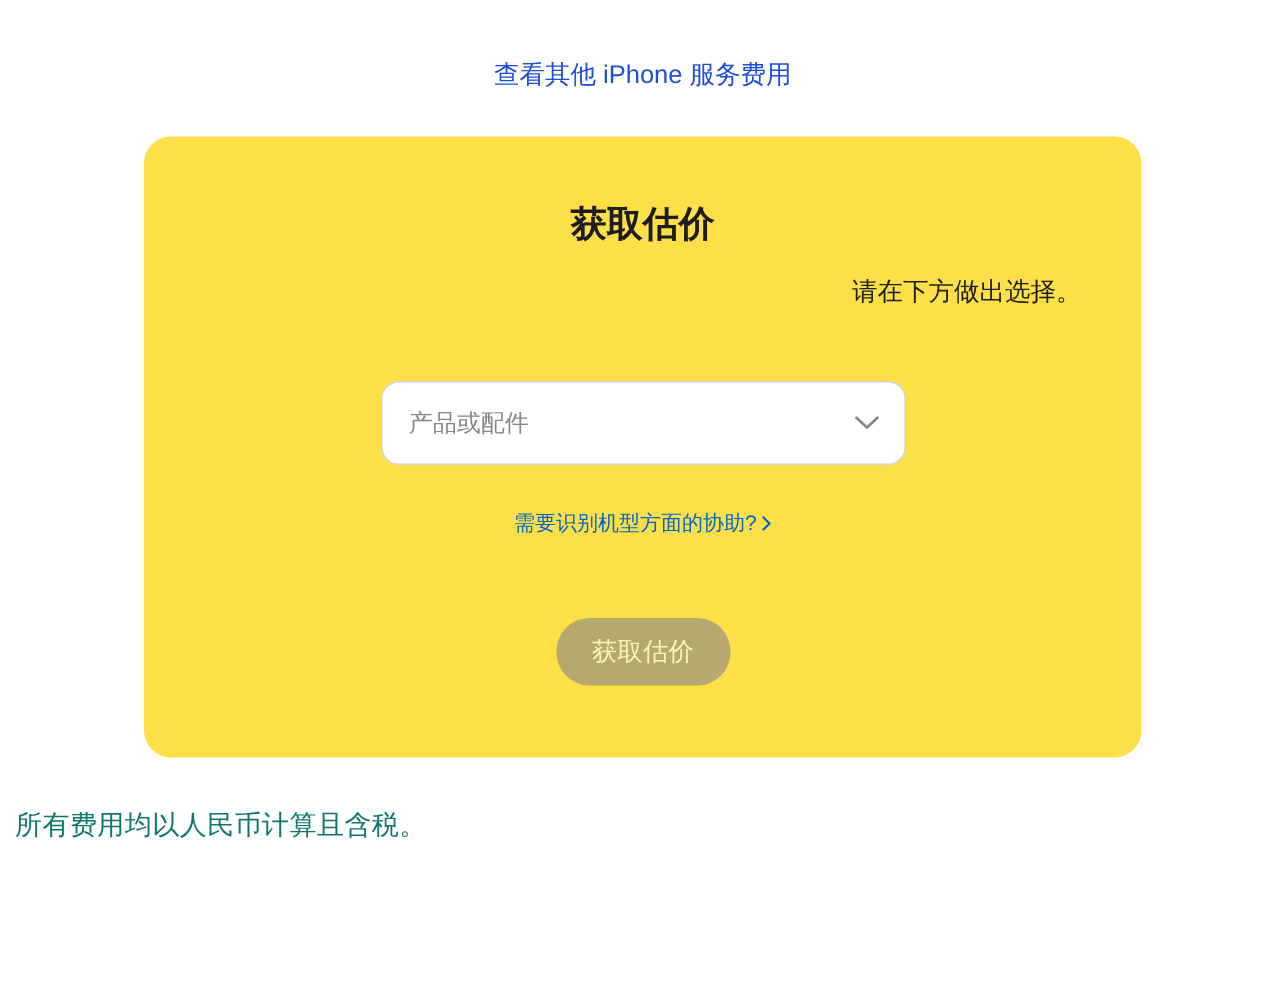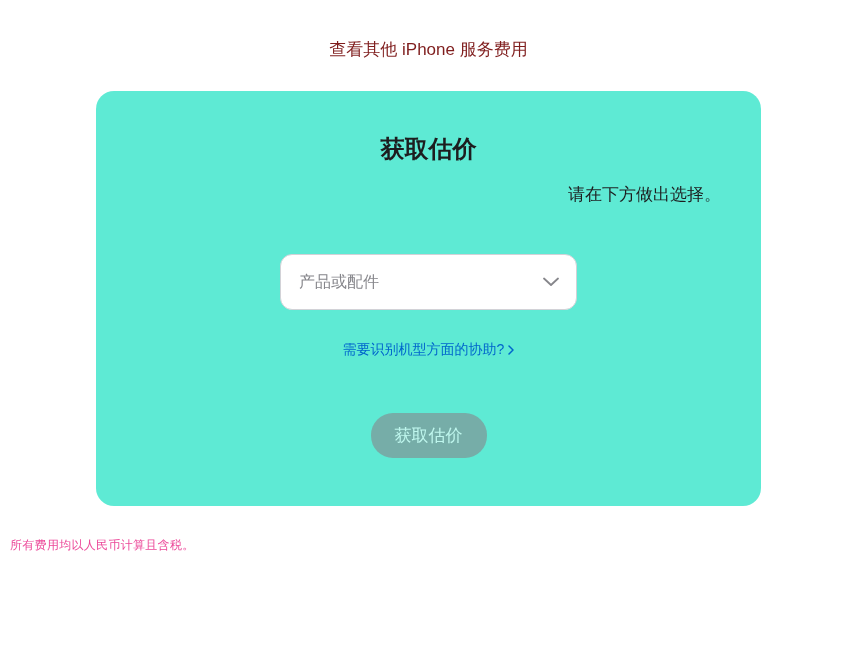--- a/index.html
+++ b/index.html
@@ -13,27 +13,27 @@
       width: 857px;
       height: 663px;
       position: relative;
     }
     .top-link {
       text-align: center;
       padding-top: 38px;
       padding-bottom: 30px;
     }
     .top-link a {
-      color: #7f1d1d;
+      color: #1d4ed8;
       font-size: 17px;
       text-decoration: none;
       cursor: pointer;
     }
     .card {
-      background: #5eead4;
+      background: #fde047;
       border-radius: 18px;
       width: 665px;
       margin: 0 auto;
       padding: 42px 40px 48px;
     }
     .card-title {
       text-align: center;
       font-size: 24px;
       font-weight: 600;
       color: #1d1d1f;
@@ -41,21 +41,21 @@
     }
     .card-subtitle {
       text-align: right;
       font-size: 17px;
       color: #1d1d1f;
       margin-bottom: 48px;
       font-weight: 400;
     }
     .select-wrap {
       position: relative;
-      width: 297px;
+      width: 350px;
       margin: 0 auto 30px;
     }
     .select-field {
       width: 100%;
       height: 56px;
       background: #fff;
       border: 1px solid #d2d2d7;
       border-radius: 12px;
       padding: 0 40px 0 18px;
       font-size: 16px;
@@ -101,22 +101,22 @@
       opacity: 0.6;
       color: #fff;
       border: none;
       border-radius: 22px;
       padding: 11px 24px;
       font-size: 17px;
       cursor: default;
     }
     .footer-text {
       padding: 28px 10px 0 10px;
-      color: #ec4899;
-      font-size: 12px;
+      color: #0f766e;
+      font-size: 18px;
       line-height: 1.9;
       letter-spacing: 0.3px;
     }
     .footer-text .para1 {
       margin-bottom: 14px;
     }
   </style>
 </head>
 <body>
 

